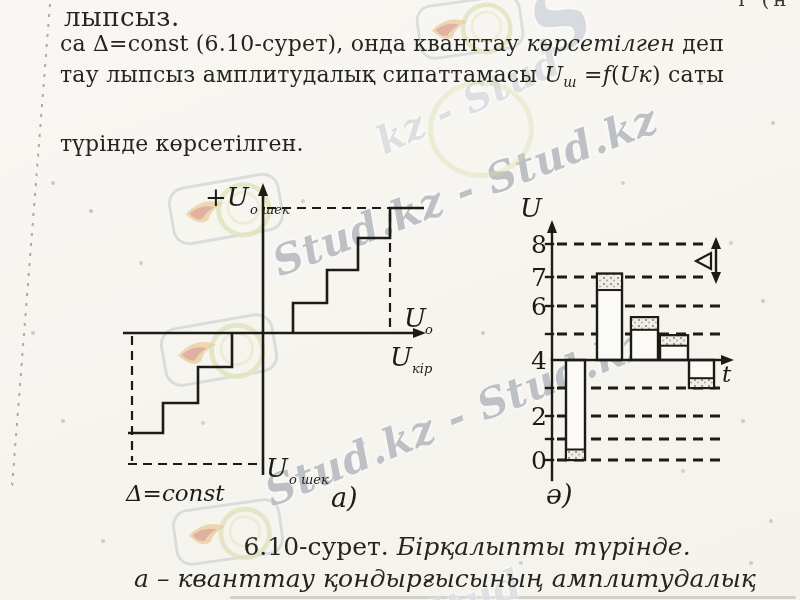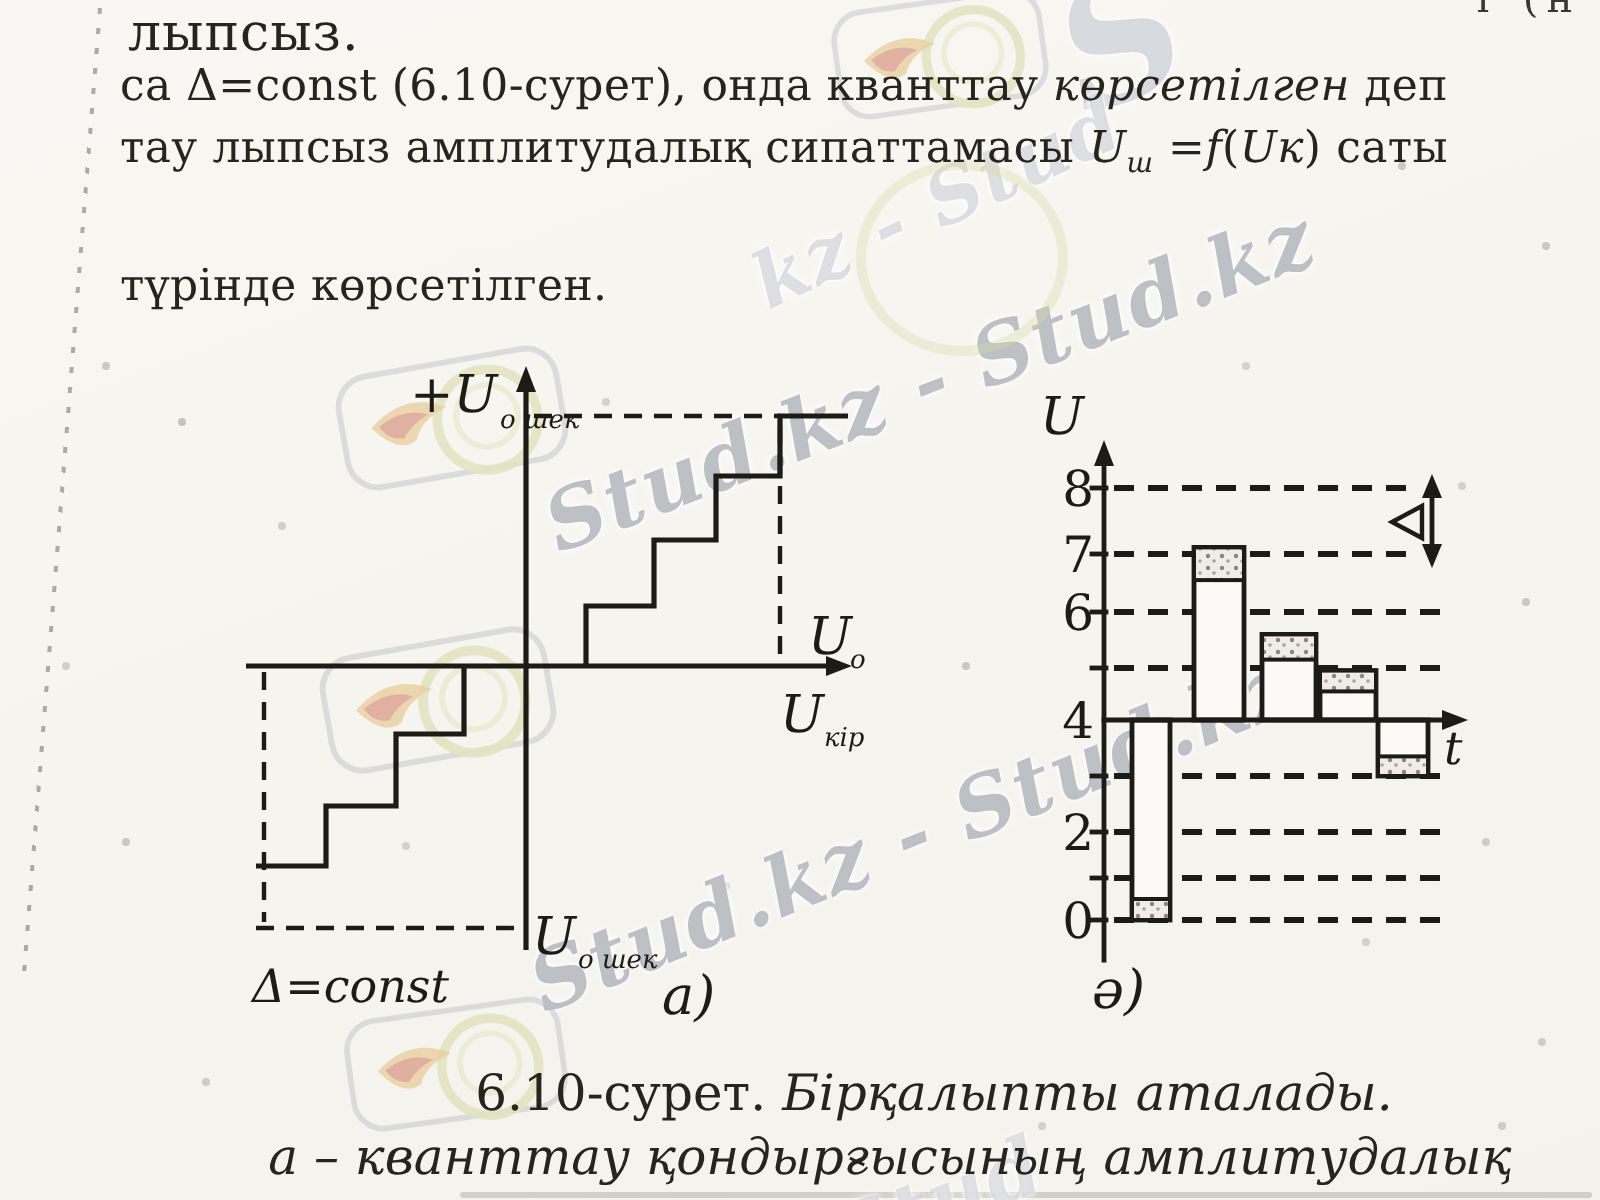--- a/index.html
+++ b/index.html
@@ -207,18 +207,18 @@
       <text x="547" y="315" text-anchor="end" class="ticklab">6</text>
       <text x="547" y="369" text-anchor="end" class="ticklab">4</text>
       <text x="547" y="425" text-anchor="end" class="ticklab">2</text>
       <text x="547" y="469" text-anchor="end" class="ticklab">0</text>
       <text x="520" y="217" class="t26i">U</text>
       <text x="722" y="382" class="t23i">t</text>
       <text x="546" y="504" class="t27i">ə)</text>
     </svg>
 
   <div class="caption">
-    <div><span class="cap-prefix">6.10-сурет.</span><span class="cap-italic">Бірқалыпты аталады.</span></div>
+    <div><span class="cap-prefix">6.10-сурет.</span><span class="cap-italic">Бірқалыпты түрінде.</span></div>
     <div class="cap-line2">а – кванттау қондырғысының амплитудалық</div>
   </div>
 
   <div class="corner-frag"><span>т (н</span></div>
 </div>
 
 </body></html>

